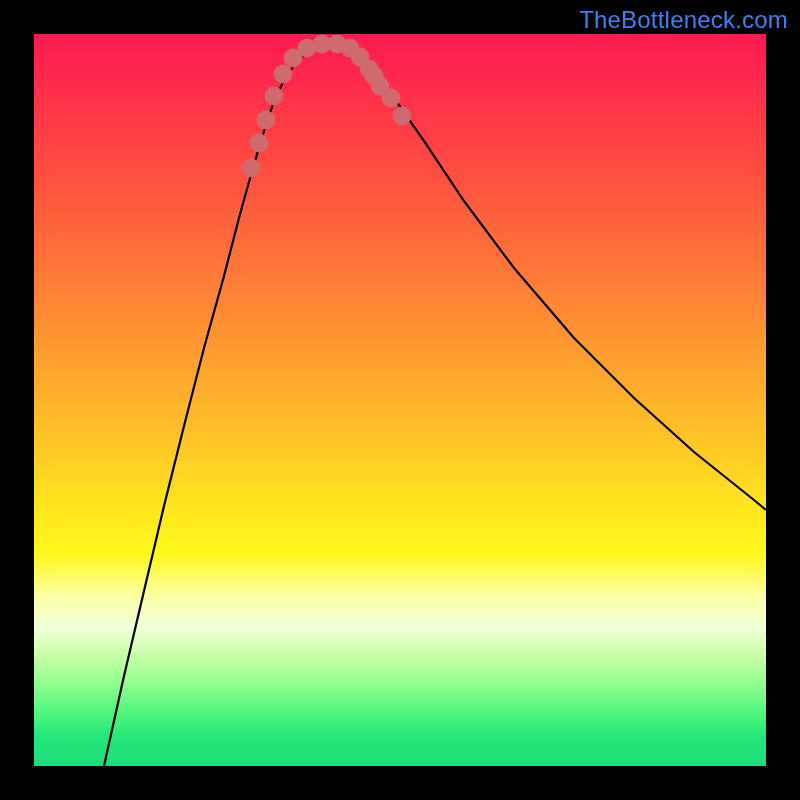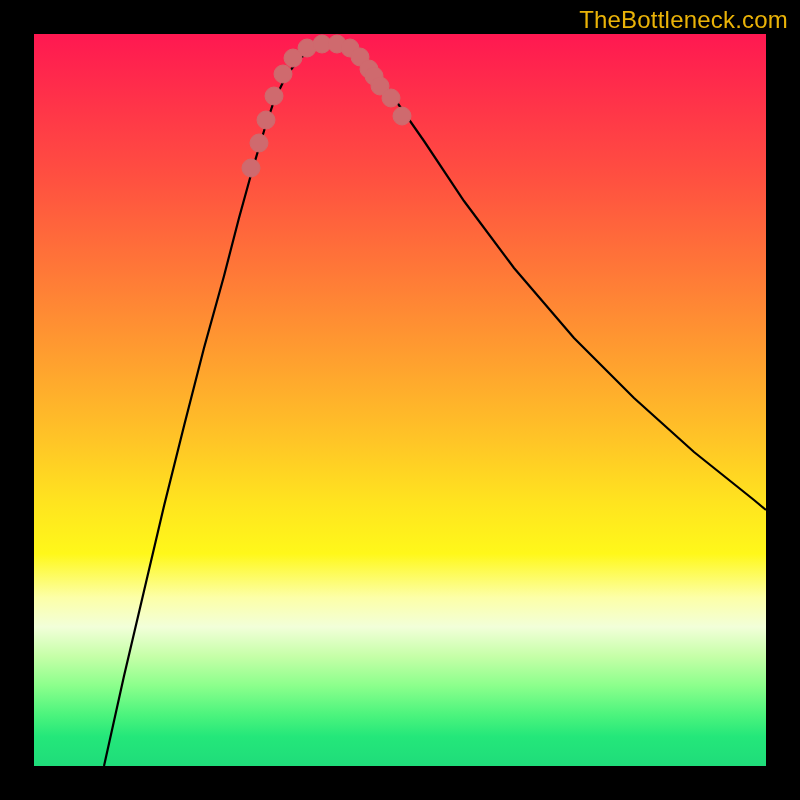--- a/index.html
+++ b/index.html
@@ -16,21 +16,21 @@
     left: 0;
     top: 0;
     width: 800px;
     height: 800px;
     background: #000;
   }
   .watermark {
     position: absolute;
     top: 6px;
     right: 12px;
-    color: #eab308;
+    color: #3b82f6;
     font-size: 24px;
     font-weight: 400;
     letter-spacing: 0.2px;
   }
   .plot-area {
     position: absolute;
     left: 34px;
     top: 34px;
     width: 732px;
     height: 732px;

